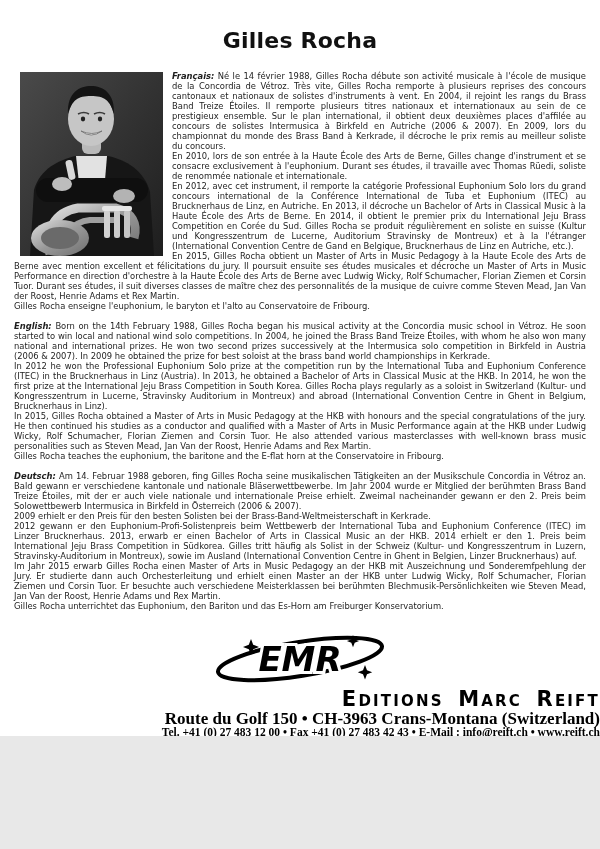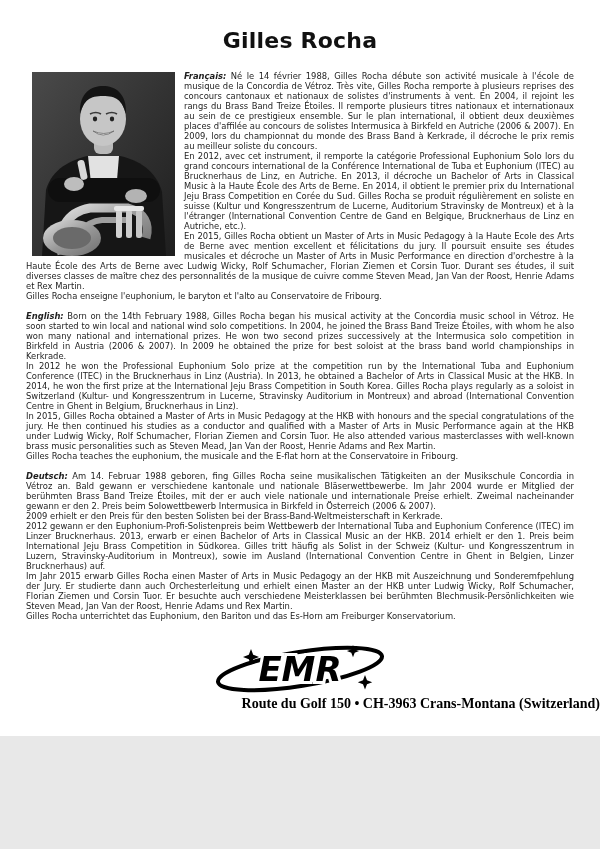--- a/index.html
+++ b/index.html
@@ -14,21 +14,21 @@
   }
   .title {
     margin:28px 0 18px 0;
     text-align:center;
     font-size:22px;
     font-weight:bold;
     color:#111;
     letter-spacing:0.2px;
   }
   .bio {
-    padding:0 26px;
+    padding:0 14px;
     font-size:8.4px;
     line-height:10px;
     text-align:justify;
     color:#1d1d1d;
   }
   .photo-wrap {
     float:left;
     width:143px; height:184px;
     margin:1px 9px 2px 6px;
   }
@@ -47,21 +47,21 @@
     word-spacing:7px;
     color:#000;
     line-height:22px;
   }
   .publisher .init { font-size:21px; }
   .addr, .contact {
     font-family:"Liberation Serif", serif;
     font-weight:bold;
     color:#000;
   }
-  .addr { font-size:14px; line-height:13px; }
+  .addr { font-size:17px; line-height:13px; }
   .contact { font-size:11.5px; line-height:14px; }
   .email-link { color:#000; text-decoration:underline; cursor:pointer; }
   .clearfix::after { content:""; display:block; clear:both; }
 </style>
 </head>
 <body>
 
 <div class="page">
 
   <h1 class="title">Gilles Rocha</h1>
@@ -115,30 +115,31 @@
 
         <rect x="84" y="138" width="6" height="28" rx="2.5" fill="#d2d2d2"></rect>
         <rect x="94" y="138" width="6" height="28" rx="2.5" fill="#cccccc"></rect>
         <rect x="104" y="138" width="6" height="28" rx="2.5" fill="#c6c6c6"></rect>
         <rect x="82" y="134" width="30" height="5" rx="2" fill="#e6e6e6"></rect>
       </svg>
     </div>
 
     <div class="section">
       <p class="para"><span class="lang-label">Français:</span> <span>Né le 14 février 1988, Gilles Rocha débute son activité musicale à l'école de musique de la Concordia de Vétroz. Très vite, Gilles Rocha remporte à plusieurs reprises des concours cantonaux et nationaux de solistes d'instruments à vent. En 2004, il rejoint les rangs du Brass Band Treize Étoiles. Il remporte plusieurs titres nationaux et internationaux au sein de ce prestigieux ensemble. Sur le plan international, il obtient deux deuxièmes places d'affilée au concours de solistes Intermusica à Birkfeld en Autriche (2006 &amp; 2007). En 2009, lors du championnat du monde des Brass Band à Kerkrade, il décroche le prix remis au meilleur soliste du concours.</span></p>
+      <p class="para">En 2010, lors de son entrée à la Haute École des Arts de Berne, Gilles change d'instrument et se consacre exclusivement à l'euphonium. Durant ses études, il travaille avec Thomas Rüedi, soliste de renommée nationale et internationale.</p>
       <p class="para">En 2012, avec cet instrument, il remporte la catégorie Professional Euphonium Solo lors du grand concours international de la Conférence International de Tuba et Euphonium (ITEC) au Brucknerhaus de Linz, en Autriche. En 2013, il décroche un Bachelor of Arts in Classical Music à la Haute École des Arts de Berne. En 2014, il obtient le premier prix du International Jeju Brass Competition en Corée du Sud. Gilles Rocha se produit régulièrement en soliste en suisse (Kultur und Kongresszentrum de Lucerne, Auditorium Stravinsky de Montreux) et à la l'étranger (International Convention Centre de Gand en Belgique, Brucknerhaus de Linz en Autriche, etc.).</p>
       <p class="para">En 2015, Gilles Rocha obtient un Master of Arts in Music Pedagogy à la Haute Ecole des Arts de Berne avec mention excellent et félicitations du jury. Il poursuit ensuite ses études musicales et décroche un Master of Arts in Music Performance en direction d'orchestre à la Haute École des Arts de Berne avec Ludwig Wicky, Rolf Schumacher, Florian Ziemen et Corsin Tuor. Durant ses études, il suit diverses classes de maître chez des personnalités de la musique de cuivre comme Steven Mead, Jan Van der Roost, Henrie Adams et Rex Martin.</p>
       <p class="para">Gilles Rocha enseigne l'euphonium, le baryton et l'alto au Conservatoire de Fribourg.</p>
     </div>
 
     <div class="section">
       <p class="para"><span class="lang-label">English:</span> <span>Born on the 14th February 1988, Gilles Rocha began his musical activity at the Concordia music school in Vétroz. He soon started to win local and national wind solo competitions. In 2004, he joined the Brass Band Treize Étoiles, with whom he also won many national and international prizes. He won two second prizes successively at the Intermusica solo competition in Birkfeld in Austria (2006 &amp; 2007). In 2009 he obtained the prize for best soloist at the brass band world championships in Kerkrade.</span></p>
       <p class="para">In 2012 he won the Professional Euphonium Solo prize at the competition run by the International Tuba and Euphonium Conference (ITEC) in the Brucknerhaus in Linz (Austria). In 2013, he obtained a Bachelor of Arts in Classical Music at the HKB. In 2014, he won the first prize at the International Jeju Brass Competition in South Korea. Gilles Rocha plays regularly as a soloist in Switzerland (Kultur- und Kongresszentrum in Lucerne, Stravinsky Auditorium in Montreux) and abroad (International Convention Centre in Ghent in Belgium, Brucknerhaus in Linz).</p>
       <p class="para">In 2015, Gilles Rocha obtained a Master of Arts in Music Pedagogy at the HKB with honours and the special congratulations of the jury. He then continued his studies as a conductor and qualified with a Master of Arts in Music Performance again at the HKB under Ludwig Wicky, Rolf Schumacher, Florian Ziemen and Corsin Tuor. He also attended various masterclasses with well-known brass music personalities such as Steven Mead, Jan Van der Roost, Henrie Adams and Rex Martin.</p>
-      <p class="para">Gilles Rocha teaches the euphonium, the musicale and the E-flat horn at the Conservatoire in Fribourg.</p>
+      <p class="para">Gilles Rocha teaches the euphonium, the baritone and the E-flat horn at the Conservatoire in Fribourg.</p>
     </div>
 
     <div class="section">
       <p class="para"><span class="lang-label">Deutsch:</span> <span>Am 14. Februar 1988 geboren, fing Gilles Rocha seine musikalischen Tätigkeiten an der Musikschule Concordia in Vétroz an. Bald gewann er verschiedene kantonale und nationale Bläserwettbewerbe. Im Jahr 2004 wurde er Mitglied der berühmten Brass Band Treize Étoiles, mit der er auch viele nationale und internationale Preise erhielt. Zweimal nacheinander gewann er den 2. Preis beim Solowettbewerb Intermusica in Birkfeld in Österreich (2006 &amp; 2007).</span></p>
       <p class="para">2009 erhielt er den Preis für den besten Solisten bei der Brass-Band-Weltmeisterschaft in Kerkrade.</p>
       <p class="para">2012 gewann er den Euphonium-Profi-Solistenpreis beim Wettbewerb der International Tuba and Euphonium Conference (ITEC) im Linzer Brucknerhaus. 2013, erwarb er einen Bachelor of Arts in Classical Music an der HKB. 2014 erhielt er den 1. Preis beim International Jeju Brass Competition in Südkorea. Gilles tritt häufig als Solist in der Schweiz (Kultur- und Kongresszentrum in Luzern, Stravinsky-Auditorium in Montreux), sowie im Ausland (International Convention Centre in Ghent in Belgien, Linzer Brucknerhaus) auf.</p>
       <p class="para">Im Jahr 2015 erwarb Gilles Rocha einen Master of Arts in Music Pedagogy an der HKB mit Auszeichnung und Sonderemfpehlung der Jury. Er studierte dann auch Orchesterleitung und erhielt einen Master an der HKB unter Ludwig Wicky, Rolf Schumacher, Florian Ziemen und Corsin Tuor. Er besuchte auch verschiedene Meisterklassen bei berühmten Blechmusik-Persönlichkeiten wie Steven Mead, Jan Van der Roost, Henrie Adams und Rex Martin.</p>
       <p class="para">Gilles Rocha unterrichtet das Euphonium, den Bariton und das Es-Horn am Freiburger Konservatorium.</p>
     </div>
 
@@ -158,19 +159,30 @@
         <path d="M46 8 l2.2 5.8 L54 16 l-5.8 2.2 L46 24 l-2.2 -5.8 L38 16 l5.8 -2.2 Z"></path>
       </g>
       <g fill="#000">
         <path d="M148 4 l1.7 4.4 4.4 1.7 -4.4 1.7 -1.7 4.4 -1.7 -4.4 -4.4 -1.7 4.4 -1.7 Z"></path>
       </g>
       <g fill="#000">
         <path d="M160 34 l2 5.2 5.2 2 -5.2 2 -2 5.2 -2 -5.2 -5.2 -2 5.2 -2 Z"></path>
       </g>
     </svg>
 
+    <div class="publisher"><span class="init">E</span><span>DITIONS</span> <span class="init">M</span><span>ARC</span> <span class="init">R</span><span>EIFT</span></div>
 
     <div class="addr">Route du Golf 150 • CH-3963 Crans-Montana (Switzerland)</div>
 
+    <div class="contact">
+      <span>Tel. +41 (0) 27 483 12 00</span>
+      <span>•</span>
+      <span>Fax +41 (0) 27 483 42 43</span>
+      <span>•</span>
+      <span>E-Mail :</span>
+      <a class="email-link">info@reift.ch</a>
+      <span>•</span>
+      <span>www.reift.ch</span>
+    </div>
 
   </div>
 
 </div>
 
 </body></html>

